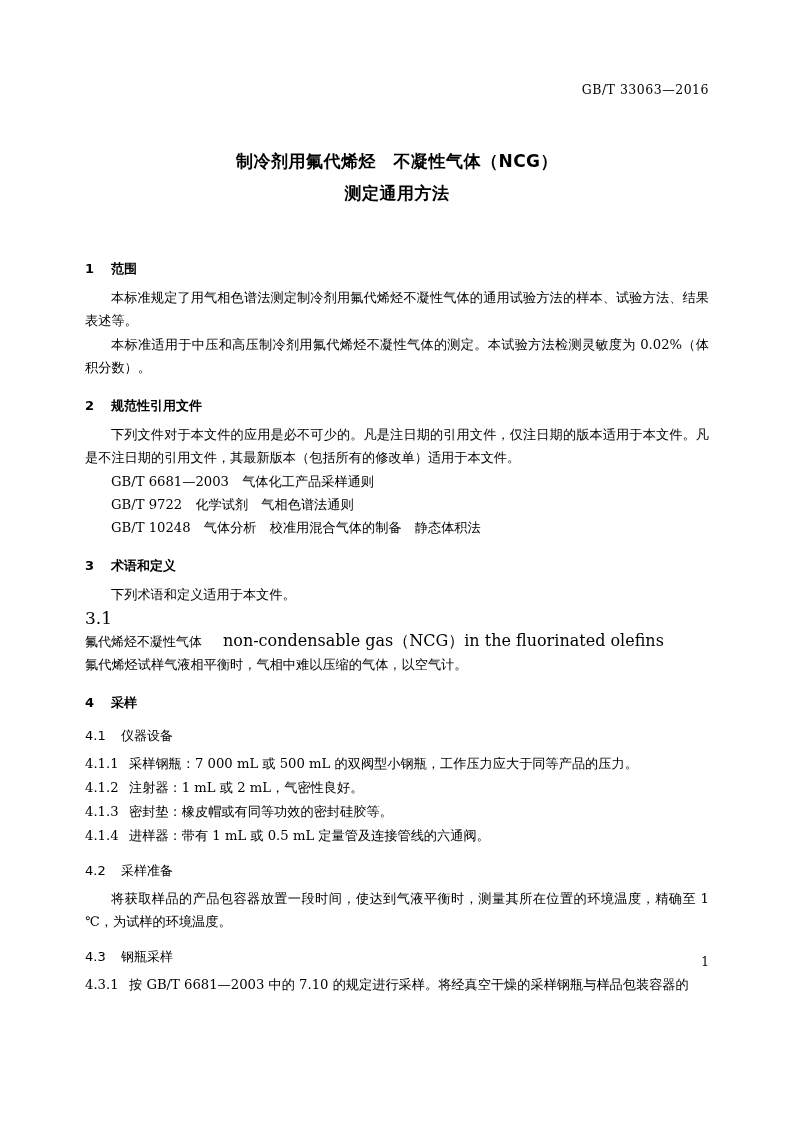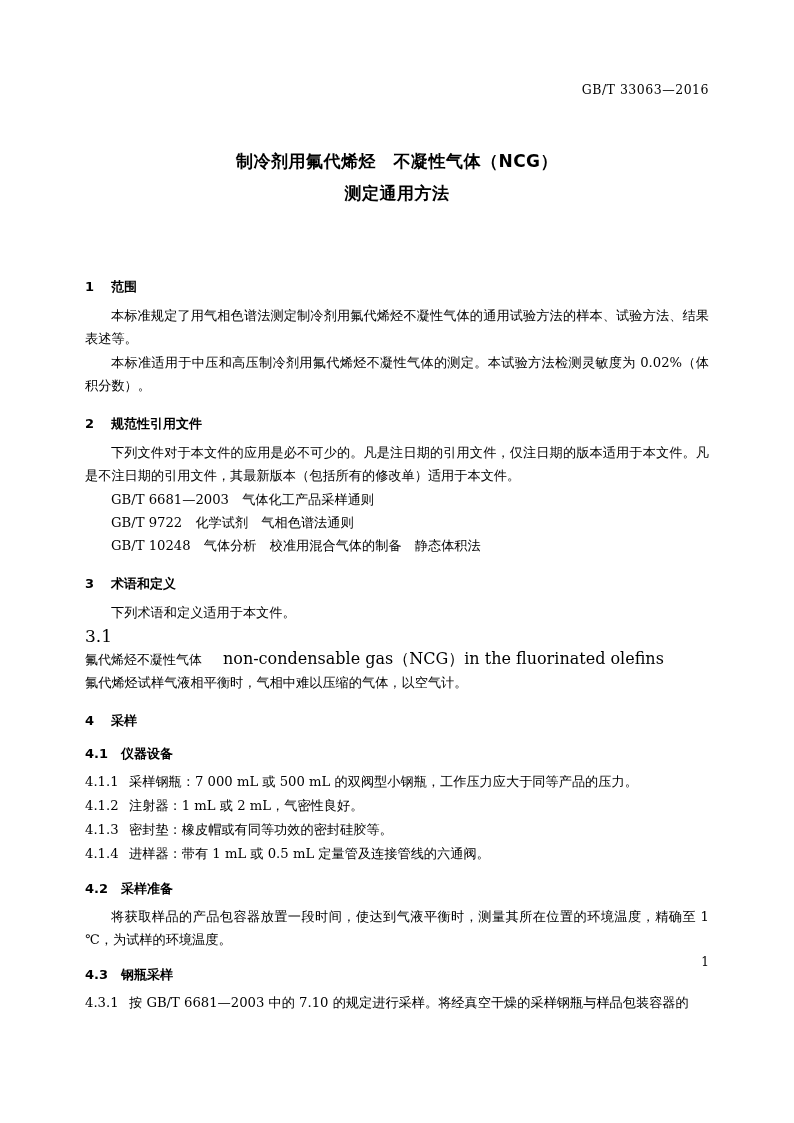--- a/index.html
+++ b/index.html
@@ -39,37 +39,37 @@
   .title-line {
     font-size: 17px;
     font-weight: bold;
     letter-spacing: 0.5px;
     line-height: 32px;
     font-family: "DejaVu Sans", "Liberation Sans", sans-serif;
   }
   .content {
     position: absolute;
     left: 85px;
-    top: 260px;
+    top: 242px;
     width: 624px;
   }
   .sec-h {
     font-size: 13px;
     font-weight: bold;
     font-family: "DejaVu Sans", "Liberation Sans", sans-serif;
     margin-top: 18px;
     margin-bottom: 8px;
   }
   .sec-h .num {
     display: inline-block;
     min-width: 26px;
   }
   .subsec-h {
     font-size: 13px;
-    font-weight: bold;
+    font-weight: normal;
     font-family: "DejaVu Sans", "Liberation Sans", sans-serif;
     margin-top: 15px;
     margin-bottom: 7px;
   }
   .subsec-h .num {
     display: inline-block;
     min-width: 36px;
   }
   .p {
     font-size: 13.2px;

